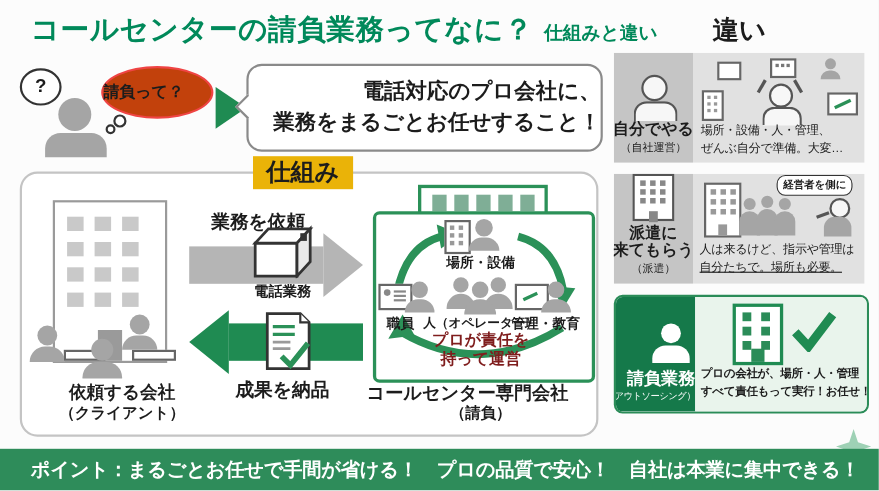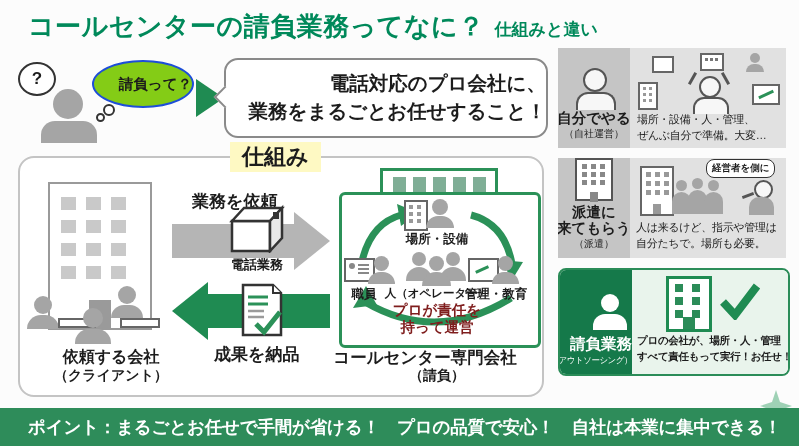--- a/index.html
+++ b/index.html
@@ -9,34 +9,34 @@
   .nw{white-space:nowrap;}
   .ctr{text-align:center;}
   
   .title{left:28px;top:9px;font-size:26px;font-weight:bold;color:#00895a;letter-spacing:.5px;}
   .title .sub{font-size:17px;margin-left:10px;letter-spacing:0;}
   
   .qbubble{left:18px;top:62px;width:34px;height:30px;border:2px solid #333;border-radius:50%;
            background:#fff;font-weight:bold;font-size:17px;line-height:30px;text-align:center;}
   .p-head{border-radius:50%;background:#a5a5a5;}
   .p-body{border-radius:14px 14px 0 0;background:#a5a5a5;}
-  .tbubble{left:92px;top:60px;width:98px;height:44px;border:2px solid #1d4ed8;border-radius:50%;
-           background:#84cc16;font-weight:bold;font-size:14.5px;line-height:44px;text-align:right;}
+  .tbubble{left:92px;top:60px;width:98px;height:44px;border:2px solid #ef4444;border-radius:50%;
+           background:#c2410c;font-weight:bold;font-size:14.5px;line-height:44px;text-align:left;}
   .tdot{border:2px solid #333;border-radius:50%;background:#fff;}
   .tri{left:196px;top:79px;width:0;height:0;border-top:19px solid transparent;
        border-bottom:19px solid transparent;border-left:28px solid #1f8b52;}
   .callout{left:224px;top:58px;width:320px;height:76px;background:#fff;border:2.5px solid #8a8a8a;
            border-radius:14px;}
   .callout .tail{position:absolute;left:-9px;top:29px;width:14px;height:14px;background:#fff;
                  border-left:2.5px solid #8a8a8a;border-bottom:2.5px solid #8a8a8a;transform:rotate(45deg);}
   .callout .ln{margin:9px 0 0 14px;font-size:19.5px;font-weight:bold;line-height:1.45;text-align:right;}
   .callout .ln2{margin-top:0;}
   
   .mech{left:18px;top:156px;width:522px;height:237px;border:2.5px solid #c4c4c4;border-radius:16px;background:#fff;}
-  .mech-h{left:230px;top:142px;background:#fef9c3;padding:0 12px;font-size:22px;font-weight:bold;}
+  .mech-h{left:230px;top:142px;background:#eab308;padding:0 12px;font-size:22px;font-weight:bold;}
   .bldg{background:#fff;border:2.5px solid #9a9a9a;}
   .win{position:absolute;background:#c9c9c9;}
   .door{position:absolute;background:#9a9a9a;}
   .lbl16{font-size:16px;font-weight:bold;}
   .lbl14{font-size:14px;font-weight:bold;}
   .arrow-shaft{height:34px;}
   .gray{background:#b5b5b5;}
   .greenbg{background:#1f8b52;}
   .ah-r{width:0;height:0;border-top:29px solid transparent;border-bottom:29px solid transparent;border-left:36px solid #b5b5b5;}
   .ah-l{width:0;height:0;border-top:29px solid transparent;border-bottom:29px solid transparent;border-right:36px solid #1f8b52;}
@@ -182,20 +182,21 @@
   <div class="abs p-head" style="left:498px;top:256px;width:15px;height:15px;"></div>
   <div class="abs p-body" style="left:492px;top:272px;width:27px;height:12px;"></div>
   <div class="abs nlbl ctr" style="left:458px;top:286px;width:76px;">管理・教育</div>
 
   <div class="abs cycle-cap ctr nw" style="left:372px;top:302px;width:130px;">プロが責任を</div>
   <div class="abs cycle-cap ctr nw" style="left:372px;top:319px;width:130px;">持って運営</div>
 
   <div class="abs lbl16 ctr nw" style="left:316px;top:347px;width:218px;font-size:16.5px;">コールセンター専門会社</div>
   <div class="abs lbl14 ctr nw" style="left:328px;top:367px;width:218px;">（請負）</div>
 
+  <div class="abs diff-h nw">違い</div>
 
   <div class="abs card" style="top:48px;height:100px;">
     <div class="lp">
       <div style="position:relative;width:44px;height:44px;">
         <div class="abs" style="left:11px;top:2px;width:20px;height:20px;border-radius:50%;background:#f7f7f7;border:2px solid #555;"></div>
         <div class="abs" style="left:4px;top:26px;width:36px;height:16px;border-radius:12px 12px 0 0;background:#f7f7f7;border:2px solid #555;border-bottom:none;"></div>
       </div>
       <div class="olabel">自分でやる</div>
       <div class="osub">（自社運営）</div>
     </div>
@@ -244,21 +245,21 @@
       <div class="abs p-body" style="left:58px;top:32px;width:19px;height:24px;"></div>
       <div class="abs p-head" style="left:78px;top:22px;width:11px;height:11px;"></div>
       <div class="abs p-body" style="left:74px;top:34px;width:19px;height:22px;"></div>
       <div class="bubble2" style="left:76px;top:1px;">経営者を側に</div>
       <div class="abs" style="left:112px;top:20px;width:36px;height:38px;">
         <div class="abs" style="left:12px;top:2px;width:15px;height:15px;border-radius:50%;background:#f7f7f7;border:2px solid #555;"></div>
         <div class="abs" style="left:7px;top:19px;width:25px;height:18px;border-radius:10px 10px 0 0;background:#a5a5a5;"></div>
         <div class="abs" style="left:0px;top:16px;width:12px;height:3px;background:#555;transform:rotate(-20deg);"></div>
       </div>
       <div class="abs desc" style="left:6px;top:62px;">人は来るけど、指示や管理は</div>
-      <div class="abs desc" style="left:6px;top:78px;">自分たちで。場所も必要。</div>
+      <div class="abs desc" style="left:6px;top:78px;text-decoration:underline;">自分たちで。場所も必要。</div>
     </div>
   </div>
 
   <div class="abs card card3">
     <div class="lp">
       <div style="position:relative;width:44px;height:40px;">
         <div class="abs" style="left:13px;top:0;width:18px;height:18px;border-radius:50%;background:#fff;"></div>
         <div class="abs" style="left:5px;top:20px;width:34px;height:16px;border-radius:12px 12px 0 0;background:#fff;"></div>
       </div>
       <div class="wlabel">請負業務</div>

